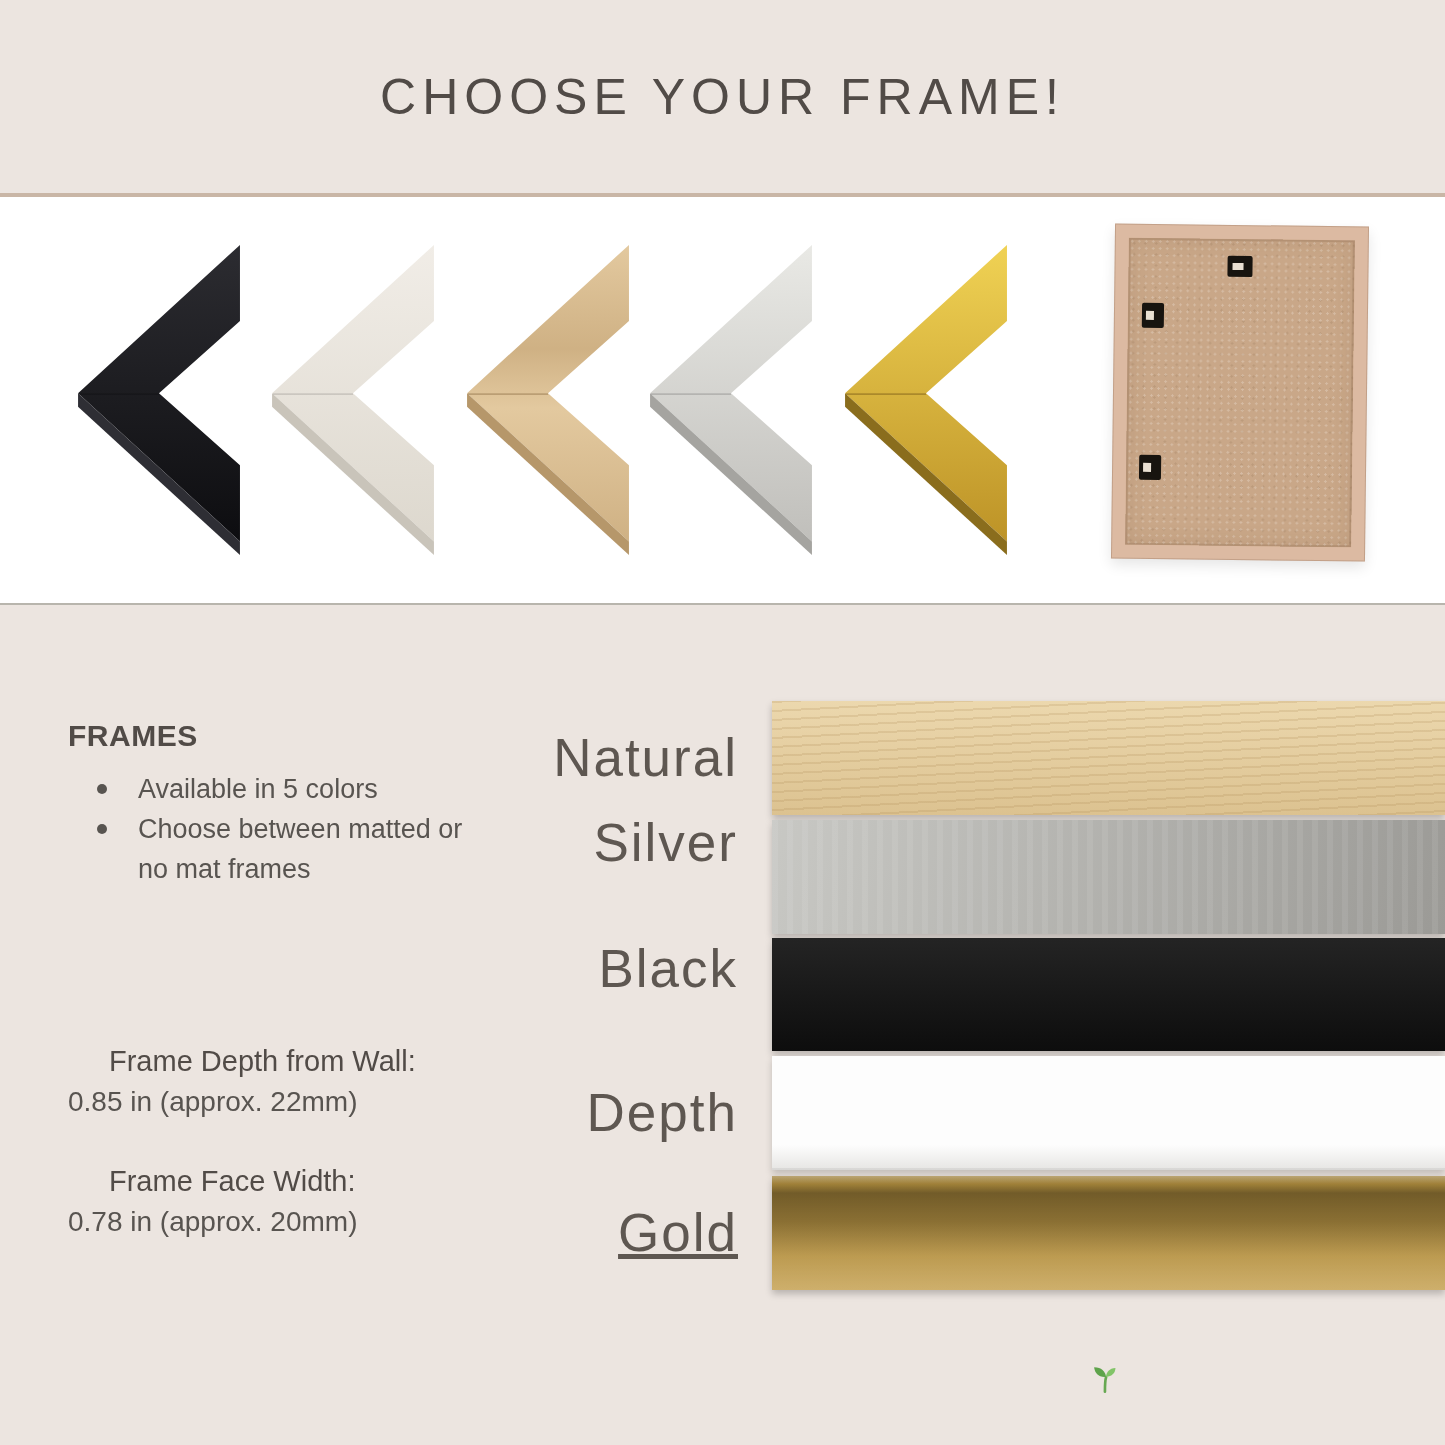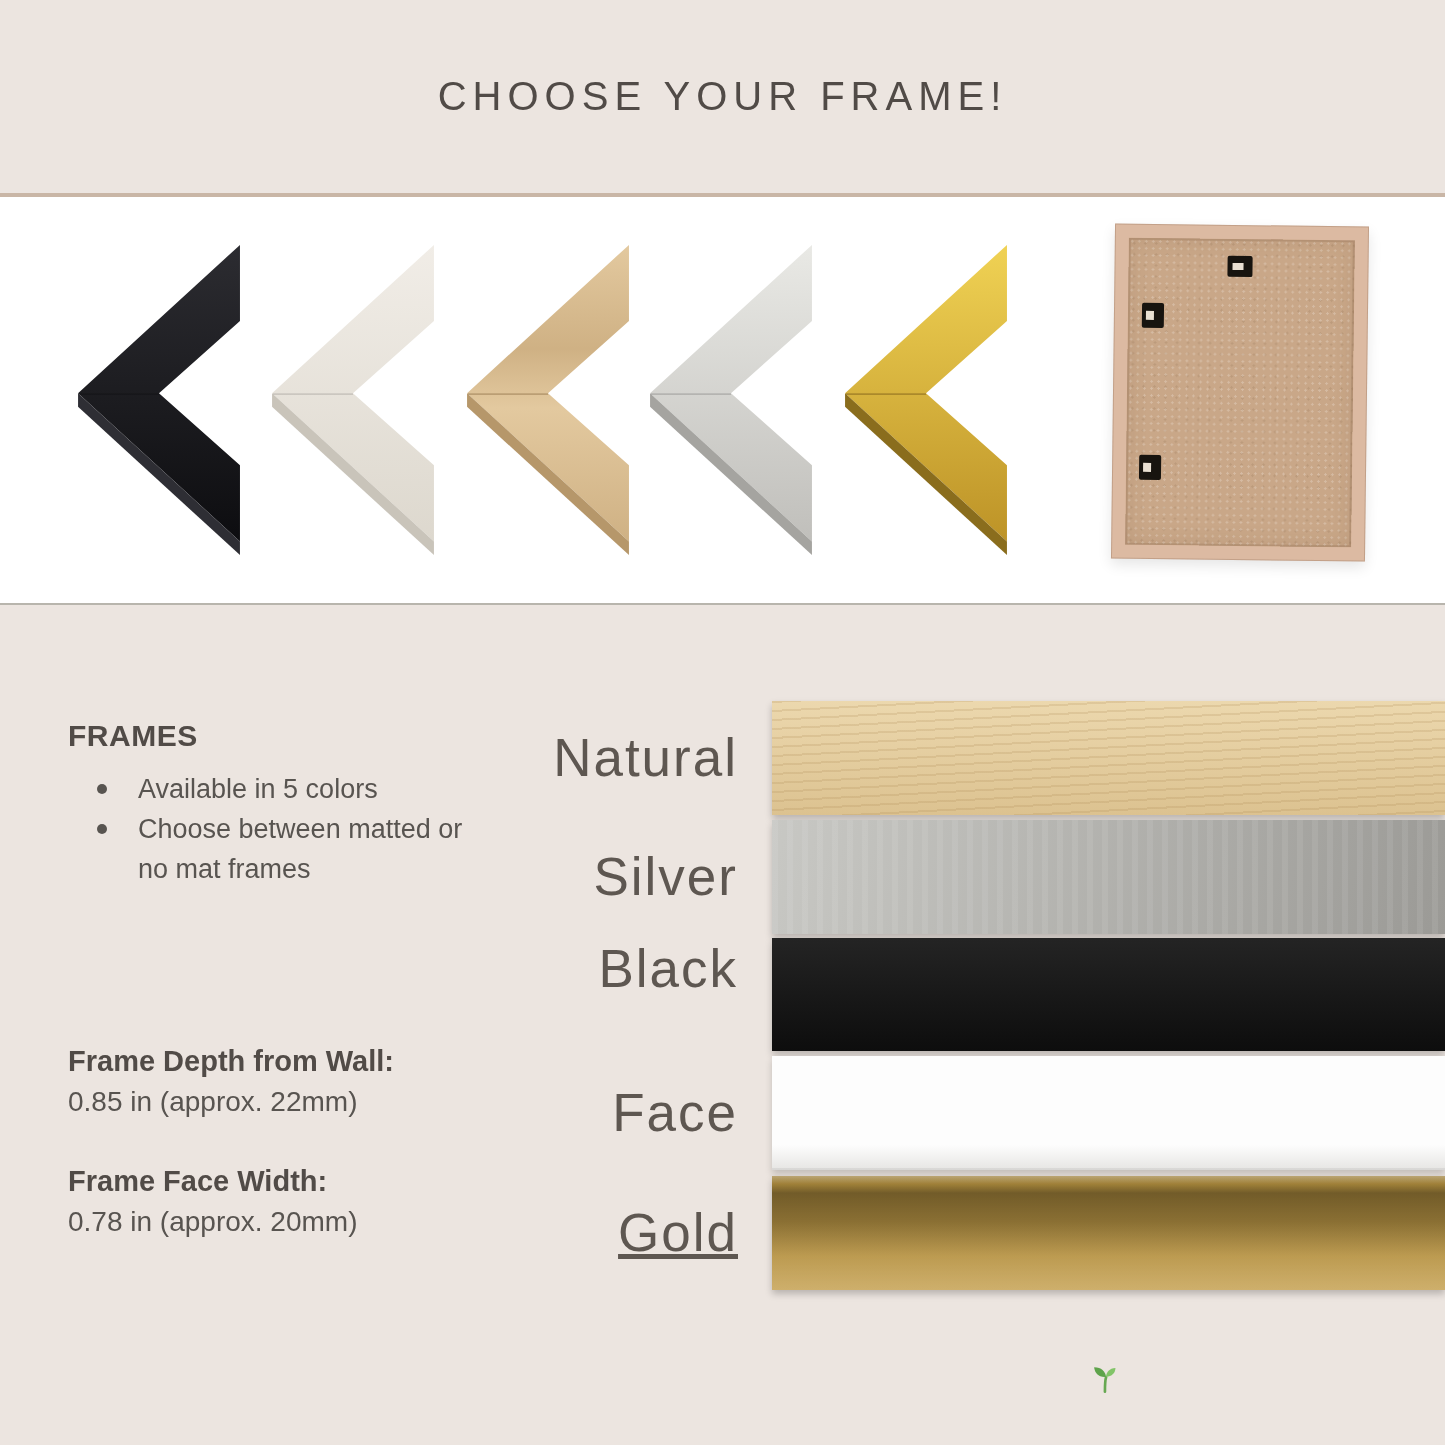--- a/index.html
+++ b/index.html
@@ -9,21 +9,21 @@
     background:var(--bg,#ece5e0);
   }
   
   .band-top{position:absolute;left:0;top:0;width:100%;height:193px;
     background:var(--bg);display:flex;align-items:center;justify-content:center;}
   .divider-tan{position:absolute;left:0;top:193px;width:100%;height:4px;background:var(--tan);}
   .band-white{position:absolute;left:0;top:197px;width:100%;height:406px;background:#ffffff;}
   .divider-gray{position:absolute;left:0;top:603px;width:100%;height:2px;background:var(--grayline);}
   .band-bottom{position:absolute;left:0;top:605px;width:100%;height:840px;background:var(--bg);}
 
-  .title{margin:14px;font-size:40px;font-weight:300;letter-spacing:6px;color:var(--ink);}
+  .title{margin:14px;font-size:50px;font-weight:300;letter-spacing:6px;color:var(--ink);}
 
   
   .chevron{position:absolute;top:241px;width:162px;height:318px;}
   .chev-0{left:78px;}
   .chev-1{left:272px;}
   .chev-2{left:467px;}
   .chev-3{left:650px;}
   .chev-4{left:845px;}
 
   
@@ -46,21 +46,21 @@
   .clip-left-lower::after{left:4px;top:8px;width:8px;height:9px;}
 
   
   .frames-block{position:absolute;left:68px;top:719px;width:460px;color:var(--body);}
   .frames-heading{margin:0 0 12px 0;font-size:30px;font-weight:700;letter-spacing:.5px;color:var(--ink);}
   .frames-block ul{list-style:none;margin:16px;padding:0;}
   .frames-block li{position:relative;padding-left:54px;font-size:27px;line-height:40px;width:355px;}
   .frames-block li::before{content:"";position:absolute;left:13px;top:15px;width:10px;height:10px;
     border-radius:50%;background:var(--body);}
   .dims-block{position:absolute;left:68px;top:1040px;width:470px;}
-  .dim-label{font-size:29px;font-weight:700;line-height:42px;color:var(--ink);}
+  .dim-label{font-size:29px;font-weight:400;line-height:42px;color:var(--ink);margin-left:41px;}
   .dim-value{font-size:28px;line-height:40px;color:var(--body);}
   .dim-gap{height:38px;}
 
   
   .bar{position:absolute;left:772px;right:0;box-shadow:0 4px 7px rgba(0,0,0,.22);}
   .bar-natural{top:701px;height:114px;
     background-image:repeating-linear-gradient(177deg,rgba(170,134,80,.20) 0 2px,rgba(255,255,255,0) 2px 9px),
     linear-gradient(180deg,var(--b1),var(--b2));}
   .bar-silver{top:820px;height:114px;
     background-image:repeating-linear-gradient(90deg,rgba(255,255,255,.08) 0 6px,rgba(0,0,0,0) 6px 15px),
@@ -68,21 +68,21 @@
   .bar-black{top:938px;height:113px;background-image:linear-gradient(180deg,var(--b1),var(--b2));}
   .bar-white{top:1056px;height:114px;background:linear-gradient(180deg,var(--b1) 78%,var(--b2));
     box-shadow:0 4px 7px rgba(0,0,0,.18), inset 0 -2px 0 rgba(0,0,0,.06);}
   .bar-gold{top:1176px;height:114px;
     background-image:linear-gradient(180deg,rgba(255,255,255,.30) 0%,rgba(255,255,255,0) 7%,
       rgba(0,0,0,.30) 15%,rgba(0,0,0,.20) 40%,rgba(255,255,255,.05) 70%,rgba(255,255,255,.17) 100%),
     linear-gradient(180deg,var(--b1),var(--b2));}
 
   .swatch-label{position:absolute;right:707px;height:56px;line-height:56px;
     font-size:53px;font-weight:300;letter-spacing:2px;color:var(--label);white-space:nowrap;}
-  .lbl-0{top:730px;} .lbl-1{top:849px;} .lbl-2{top:941px;} .lbl-3{top:1085px;} .lbl-4{top:1205px;text-decoration:underline;}
+  .lbl-0{top:730px;} .lbl-1{top:815px;} .lbl-2{top:941px;} .lbl-3{top:1085px;} .lbl-4{top:1205px;text-decoration:underline;}
 
   
   .footnote{position:absolute;left:780px;top:1327px;width:660px;text-align:center;
     font-size:30px;line-height:48px;color:var(--note);}
   .sprout{display:inline-block;width:32px;height:32px;vertical-align:-4px;margin-right:8px;}
 </style>
 </head>
 <body>
 
 <div class="canvas" style="--bg: #ece5e0; --tan: #c9b6a6; --grayline: #b8b5ad; --ink: #514b47; --body: #585450; --label: #5e5751; --note: #6e6862;">
@@ -176,21 +176,21 @@
     <div class="dim-label">Frame Depth from Wall:</div>
     <div class="dim-value">0.85 in (approx. 22mm)</div>
     <div class="dim-gap"></div>
     <div class="dim-label">Frame Face Width:</div>
     <div class="dim-value">0.78 in (approx. 20mm)</div>
   </div>
 
   <div class="swatch-label lbl-0">Natural</div>
   <div class="swatch-label lbl-1">Silver</div>
   <div class="swatch-label lbl-2">Black</div>
-  <div class="swatch-label lbl-3">Face</div>
+  <div class="swatch-label lbl-3">Depth</div>
   <div class="swatch-label lbl-4">Gold</div>
 
   <div class="bar bar-natural" style="--b1: #ecd8ae; --b2: #dcc290;"></div>
   <div class="bar bar-silver" style="--b1: #c8c8c4; --b2: #9b9a96;"></div>
   <div class="bar bar-black" style="--b1: #242424; --b2: #0d0d0d;"></div>
   <div class="bar bar-white" style="--b1: #fdfdfd; --b2: #e6e5e3;"></div>
   <div class="bar bar-gold" style="--b1: #9d7e37; --b2: #c49f4e;"></div>
 
   <p class="footnote">
     <svg class="sprout" viewBox="0 0 24 24">

